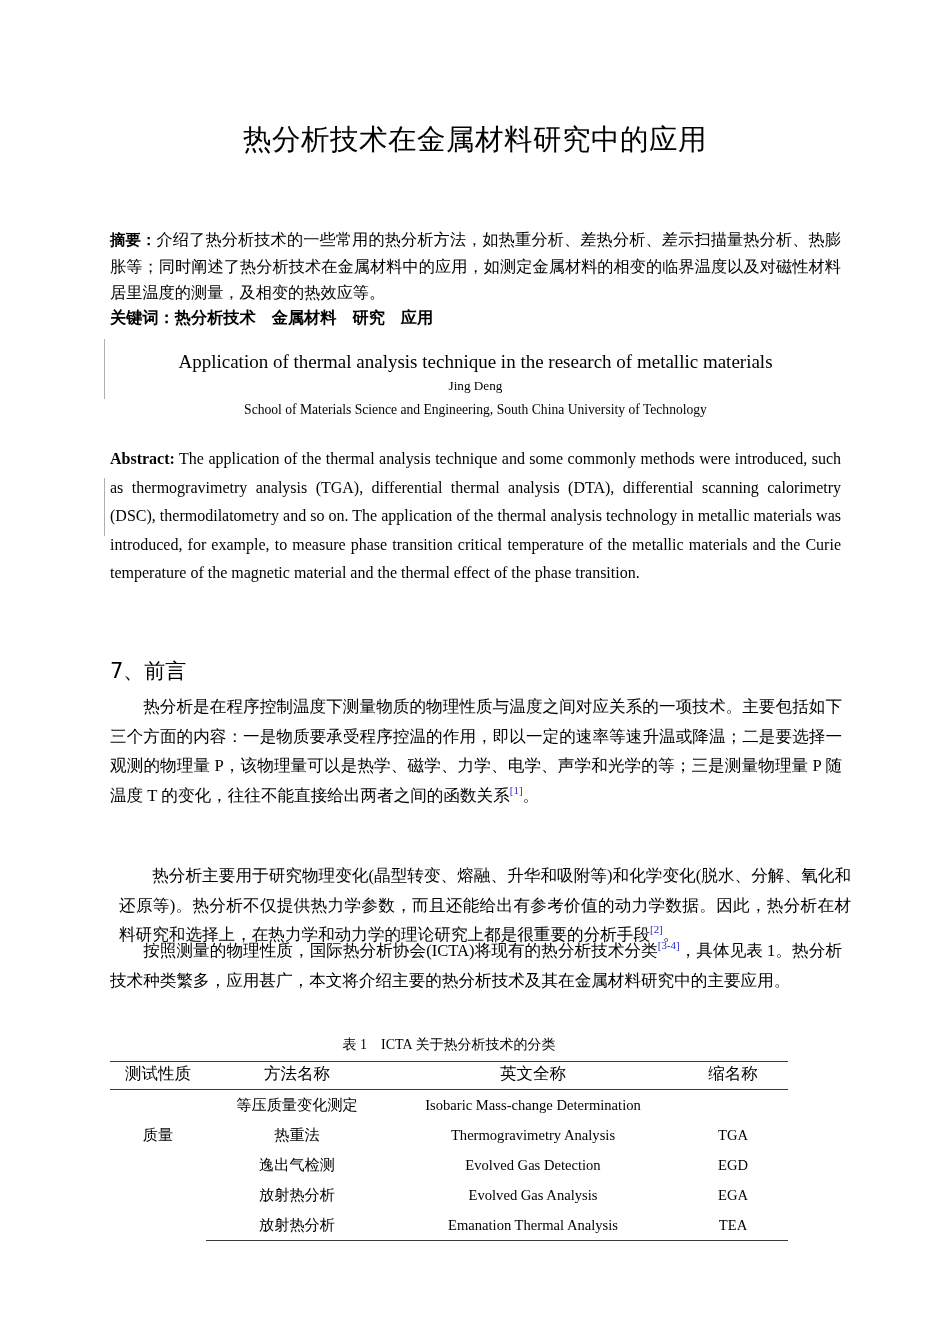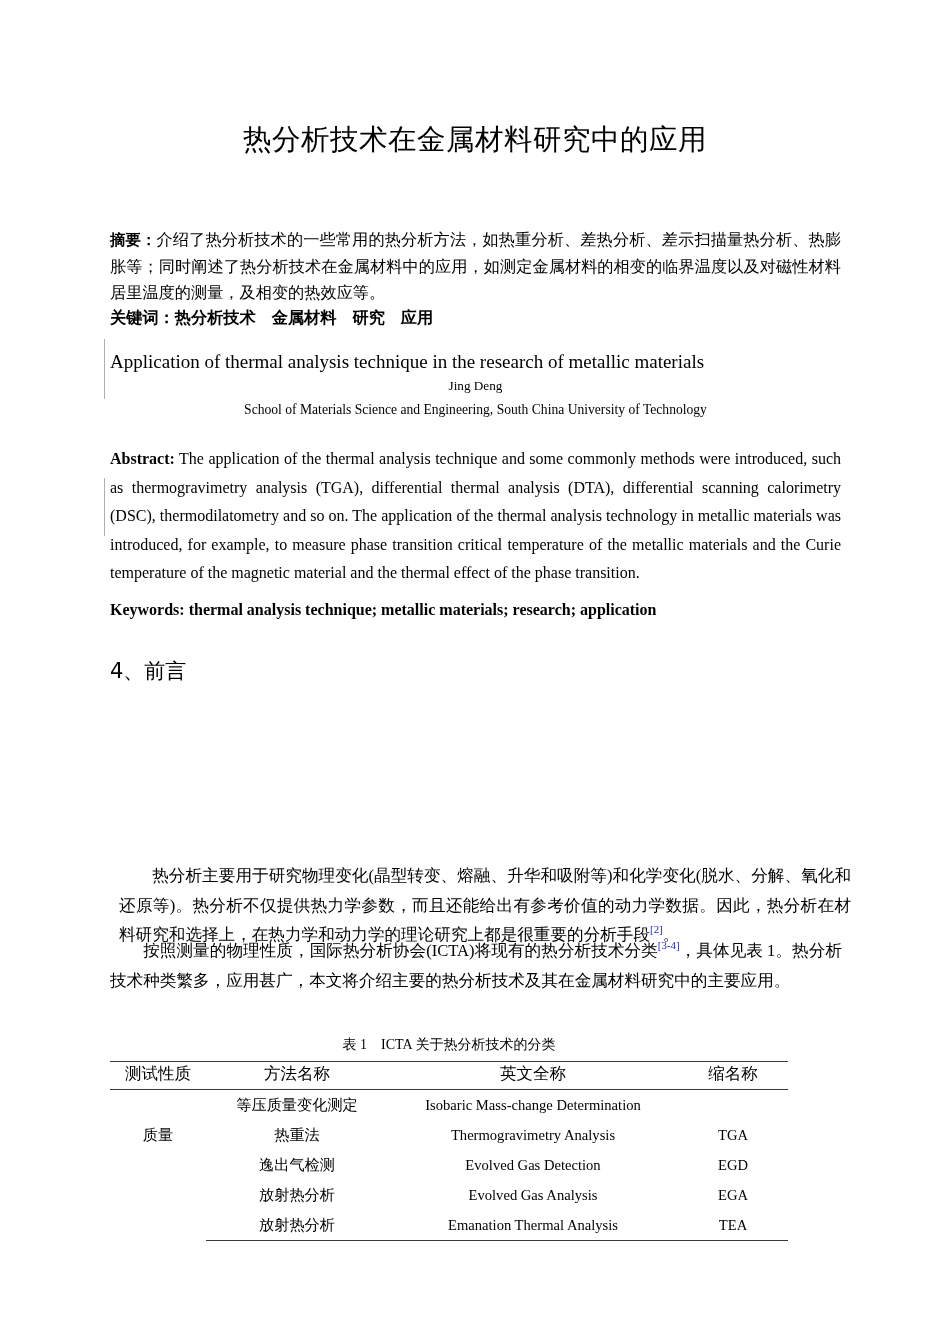--- a/index.html
+++ b/index.html
@@ -78,20 +78,21 @@
     font-family: "DejaVu Sans", "Liberation Sans", sans-serif;
   }
   .cn-keywords .kw-sep { display: inline-block; width: 16px; }
 
   
   .en-title {
     position: absolute;
     left: 110px;
     top: 350px;
     width: 731px;
+    text-align: center;
     font-size: 19px;
     line-height: 1.3;
   }
   .en-author {
     position: absolute;
     left: 110px;
     top: 378px;
     width: 731px;
     text-align: center;
     font-size: 13.2px;
@@ -213,24 +214,24 @@
   <div class="cn-abstract"><span class="lbl">摘要：</span><span>介绍了热分析技术的一些常用的热分析方法，如热重分析、差热分析、差示扫描量热分析、热膨胀等；同时阐述了热分析技术在金属材料中的应用，如测定金属材料的相变的临界温度以及对磁性材料居里温度的测量，及相变的热效应等。</span></div>
 
   <div class="cn-keywords"><span>关键词：</span><span>热分析技术</span><span class="kw-sep"></span><span>金属材料</span><span class="kw-sep"></span><span>研究</span><span class="kw-sep"></span><span>应用</span></div>
 
   <div class="en-title">Application of thermal analysis technique in the research of metallic materials</div>
   <div class="en-author">Jing Deng</div>
   <div class="en-affil">School of Materials Science and Engineering, South China University of Technology</div>
 
   <div class="en-abstract"><b>Abstract:</b><span> The application of the thermal analysis technique and some commonly methods were introduced, such as thermogravimetry analysis (TGA), differential thermal analysis (DTA), differential scanning calorimetry (DSC), thermodilatometry and so on. The application of the thermal analysis technology in metallic materials was introduced, for example, to measure phase transition critical temperature of the metallic materials and the Curie temperature of the magnetic material and the thermal effect of the phase transition.</span></div>
 
-  <div class="en-keywords">Keywords: thermal analysis technique;  metallic materials;  research;  application</div>
-
-  <div class="section-head">4、前言</div>
-
+
+  <div class="section-head">7、前言</div>
+
+  <div class="body-par par-1"><span>热分析是在程序控制温度下测量物质的物理性质与温度之间对应关系的一项技术。主要包括如下三个方面的内容：一是物质要承受程序控温的作用，即以一定的速率等速升温或降温；二是要选择一观测的物理量 P，该物理量可以是热学、磁学、力学、电学、声学和光学的等；三是测量物理量 P 随温度 T 的变化，往往不能直接给出两者之间的函数关系</span><sup class="ref">[1]</sup><span>。</span></div>
 
   <div class="body-par par-2"><span>热分析主要用于研究物理变化(晶型转变、熔融、升华和吸附等)和化学变化(脱水、分解、氧化和还原等)。热分析不仅提供热力学参数，而且还能给出有参考价值的动力学数据。因此，热分析在材料研究和选择上，在热力学和动力学的理论研究上都是很重要的分析手段</span><sup class="ref">[2]</sup><span>。</span></div>
 
   <div class="body-par par-3"><span>按照测量的物理性质，国际热分析协会(ICTA)将现有的热分析技术分类</span><sup class="ref">[3-4]</sup><span>，具体见表 1。热分析技术种类繁多，应用甚广，本文将介绍主要的热分析技术及其在金属材料研究中的主要应用。</span></div>
 
   <div class="table-caption"><span>表 1</span><span class="cap-gap"></span><span>ICTA 关于热分析技术的分类</span></div>
 
   <table class="data-table">
     <thead>
       <tr>

